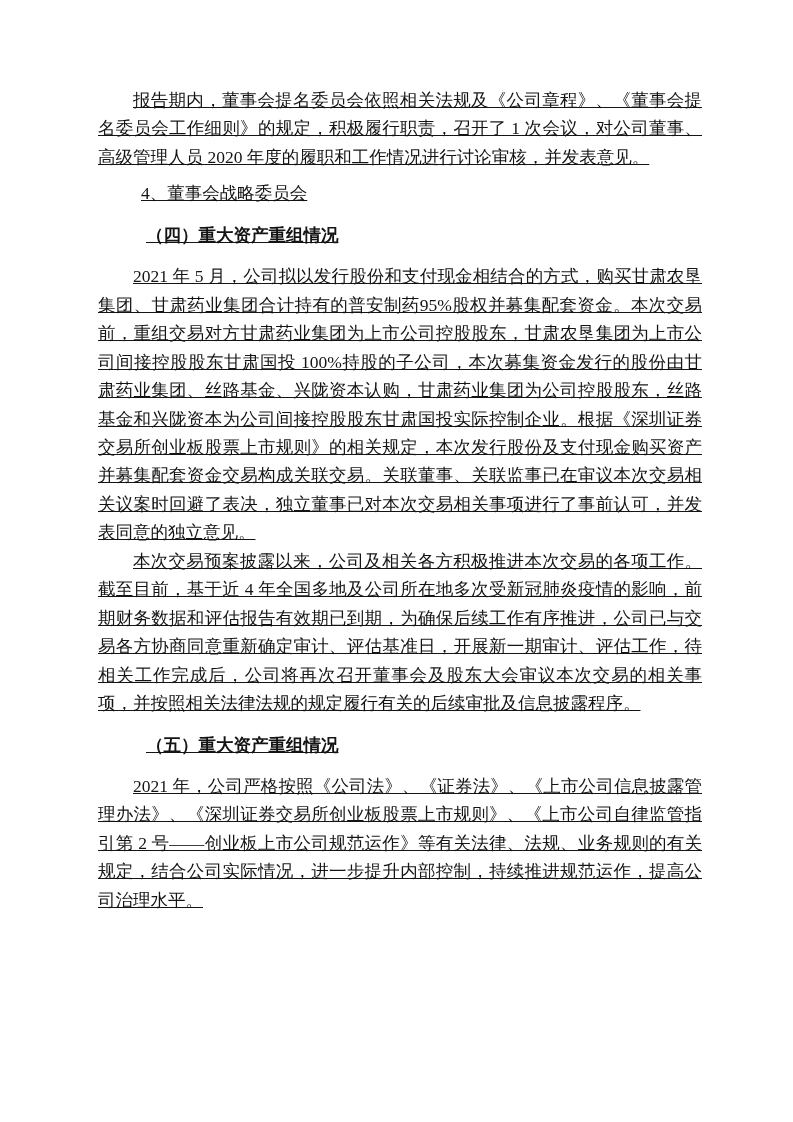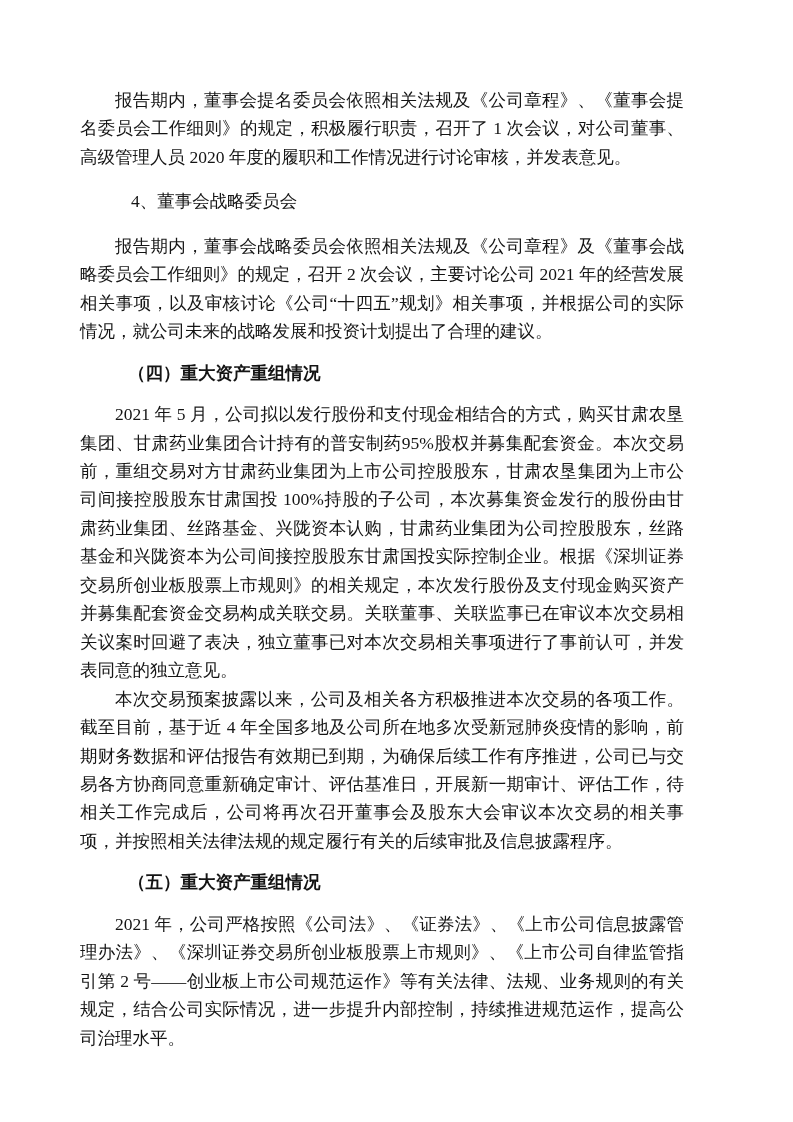--- a/index.html
+++ b/index.html
@@ -10,53 +10,53 @@
   .page {
     position: relative;
     width: 793px;
     height: 1122px;
     background: #ffffff;
     overflow: hidden;
     box-sizing: border-box;
   }
   .content {
     position: absolute;
-    left: 80px;
+    left: 98px;
     top: 86px;
     width: 604px;
     color: #141414;
     font-family: "Liberation Serif", "DejaVu Serif", serif;
     font-size: 17.5px;
     line-height: 28.45px;
     text-align: justify;
+    text-decoration: underline;
   }
   .para {
     margin: 0;
     text-indent: 2em;
   }
   .heading {
     margin: 13px;
     text-indent: 2em;
     font-weight: bold;
     font-family: "Liberation Sans", "DejaVu Sans", sans-serif;
     font-size: 17.5px;
   }
   .subheading {
-    margin: 16px;
+    margin: 8px;
     text-indent: 2em;
     font-weight: normal;
   }
 </style>
 </head>
 <body>
 
 <div class="page">
   <div class="content">
     <p class="para">报告期内，董事会提名委员会依照相关法规及《公司章程》、《董事会提名委员会工作细则》的规定，积极履行职责，召开了 1 次会议，对公司董事、高级管理人员 2020 年度的履职和工作情况进行讨论审核，并发表意见。</p>
     <p class="subheading">4、董事会战略委员会</p>
-    <p class="para">报告期内，董事会战略委员会依照相关法规及《公司章程》及《董事会战略委员会工作细则》的规定，召开 2 次会议，主要讨论公司 2021 年的经营发展相关事项，以及审核讨论《公司“十四五”规划》相关事项，并根据公司的实际情况，就公司未来的战略发展和投资计划提出了合理的建议。</p>
     <p class="heading">（四）重大资产重组情况</p>
     <p class="para">2021 年 5 月，公司拟以发行股份和支付现金相结合的方式，购买甘肃农垦集团、甘肃药业集团合计持有的普安制药95%股权并募集配套资金。本次交易前，重组交易对方甘肃药业集团为上市公司控股股东，甘肃农垦集团为上市公司间接控股股东甘肃国投 100%持股的子公司，本次募集资金发行的股份由甘肃药业集团、丝路基金、兴陇资本认购，甘肃药业集团为公司控股股东，丝路基金和兴陇资本为公司间接控股股东甘肃国投实际控制企业。根据《深圳证券交易所创业板股票上市规则》的相关规定，本次发行股份及支付现金购买资产并募集配套资金交易构成关联交易。关联董事、关联监事已在审议本次交易相关议案时回避了表决，独立董事已对本次交易相关事项进行了事前认可，并发表同意的独立意见。</p>
     <p class="para">本次交易预案披露以来，公司及相关各方积极推进本次交易的各项工作。截至目前，基于近 4 年全国多地及公司所在地多次受新冠肺炎疫情的影响，前期财务数据和评估报告有效期已到期，为确保后续工作有序推进，公司已与交易各方协商同意重新确定审计、评估基准日，开展新一期审计、评估工作，待相关工作完成后，公司将再次召开董事会及股东大会审议本次交易的相关事项，并按照相关法律法规的规定履行有关的后续审批及信息披露程序。</p>
     <p class="heading">（五）重大资产重组情况</p>
     <p class="para">2021 年，公司严格按照《公司法》、《证券法》、《上市公司信息披露管理办法》、《深圳证券交易所创业板股票上市规则》、《上市公司自律监管指引第 2 号——创业板上市公司规范运作》等有关法律、法规、业务规则的有关规定，结合公司实际情况，进一步提升内部控制，持续推进规范运作，提高公司治理水平。</p>
   </div>
 </div>
 
 </body></html>

